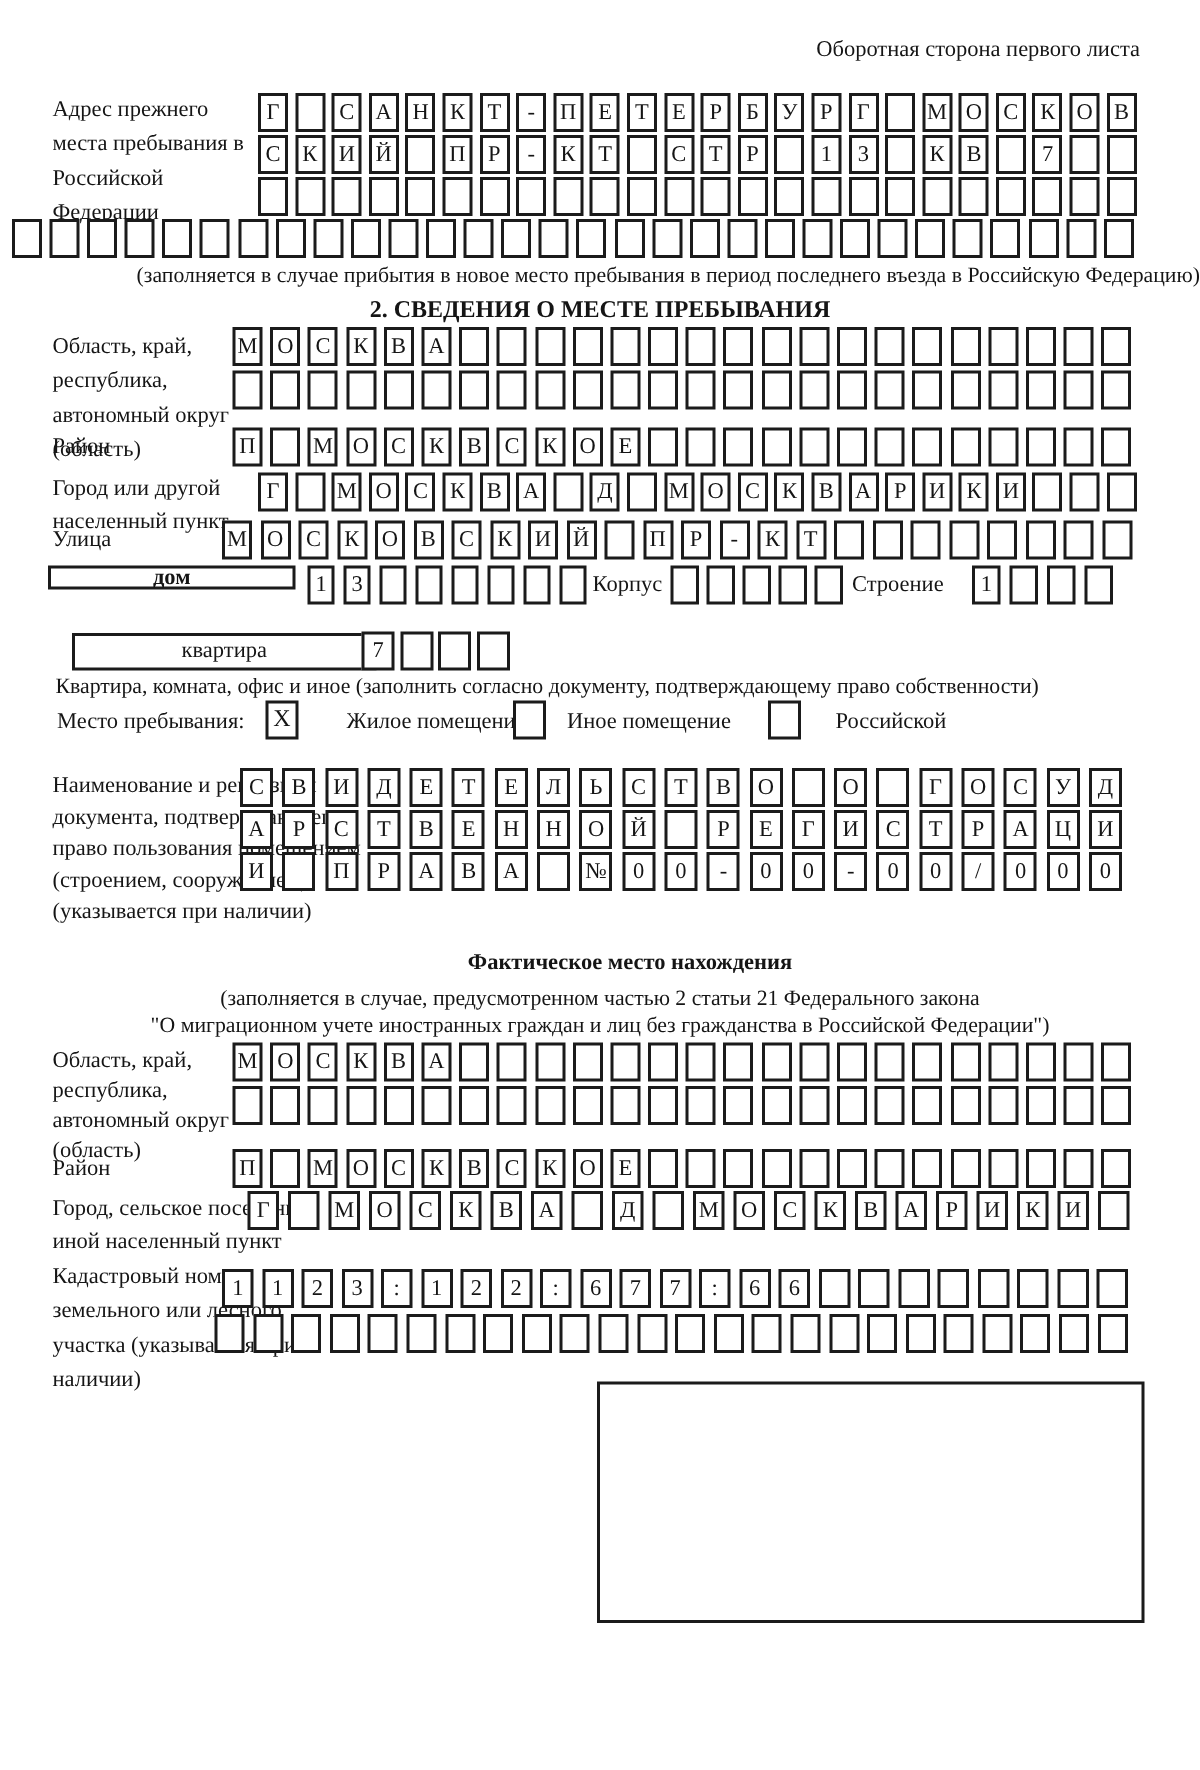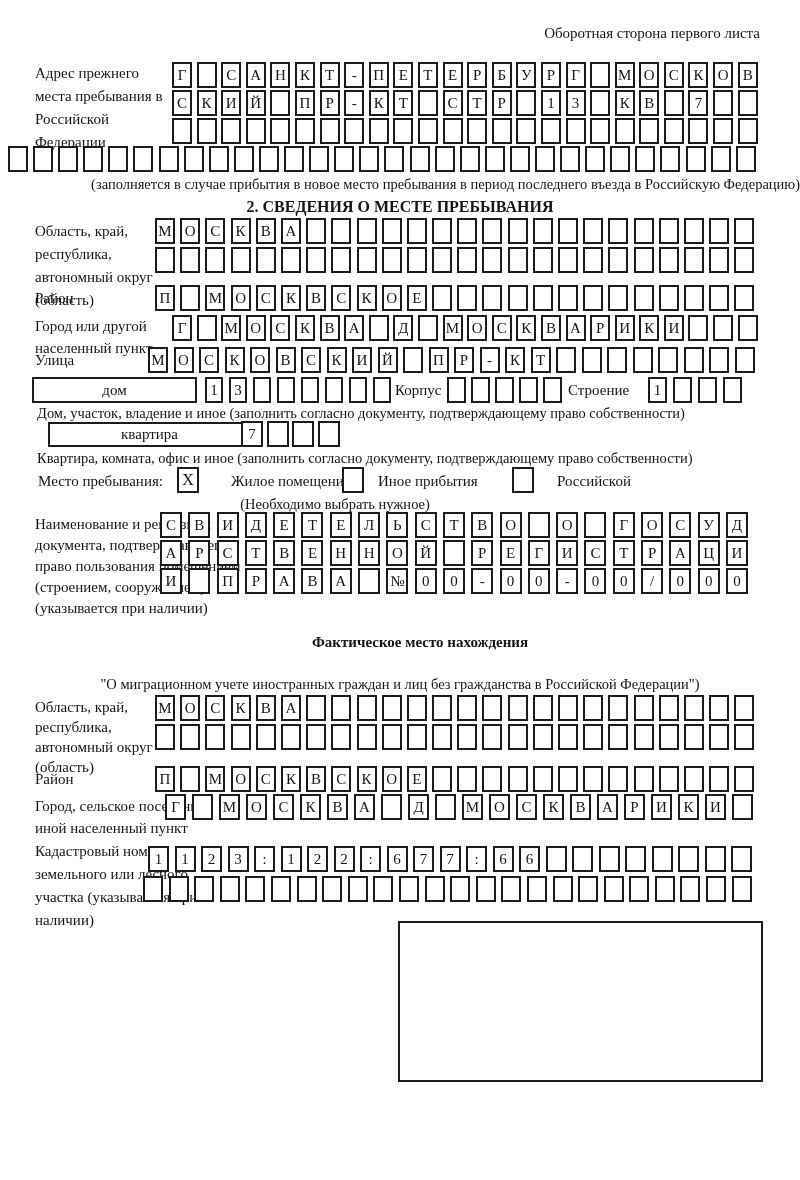--- a/index.html
+++ b/index.html
@@ -286,21 +286,21 @@
       <span class="cell"></span>
       <span class="cell"></span>
       <span class="cell"></span>
       <span class="cell"></span>
       <span class="cell"></span>
       <span class="cell"></span>
       <span class="cell"></span>
       <span class="cell"></span>
     </div>
 
-  <div class="rect" style="left:32px;top:377px;width:165px;height:26px;">дом</div>
+  <div class="rect" style="left:32px;top:377px;width:165px;height:16px;font-weight:bold;">дом</div>
   <div class="boxes" style="left:205px;top:377px;--w:18px;--g:6px;">
       <span class="cell">1</span>
       <span class="cell">3</span>
       <span class="cell"></span>
       <span class="cell"></span>
       <span class="cell"></span>
       <span class="cell"></span>
       <span class="cell"></span>
       <span class="cell"></span>
     </div>
@@ -312,39 +312,37 @@
       <span class="cell"></span>
       <span class="cell"></span>
     </div>
   <div class="lbl" style="left:568px;top:379px;">Строение</div>
   <div class="boxes" style="left:648px;top:377px;--w:19px;--g:6px;">
       <span class="cell">1</span>
       <span class="cell"></span>
       <span class="cell"></span>
       <span class="cell"></span>
     </div>
-  <div class="cap" style="left:37px;top:404px;">Дом, участок, владение и иное (заполнить согласно документу, подтверждающему право собственности)</div>
 
   <div class="rect" style="left:48px;top:422px;width:203px;height:25px;">квартира</div>
   <div class="boxes" style="left:241px;top:421px;--w:22px;--g:3.5px;">
       <span class="cell">7</span>
       <span class="cell"></span>
       <span class="cell"></span>
       <span class="cell"></span>
     </div>
   <div class="cap" style="left:37px;top:449px;text-align:right;">Квартира, комната, офис и иное (заполнить согласно документу, подтверждающему право собственности)</div>
 
   <div class="lbl" style="left:38px;top:470px;">Место пребывания:</div>
   <div class="cb" style="left:177px;top:467px;">X</div>
   <div class="lbl" style="left:206px;top:470px;margin-left:25px;">Жилое помещение</div>
   <div class="cb" style="left:342px;top:467px;"></div>
-  <div class="lbl" style="left:378px;top:470px;">Иное прибытия</div>
+  <div class="lbl" style="left:378px;top:470px;">Иное помещение</div>
   <div class="cb" style="left:512px;top:467px;"></div>
   <div class="lbl" style="left:557px;top:470px;">Российской</div>
-  <div class="cap" style="left:150px;top:495px;width:370px;text-align:center;">(Необходимо выбрать нужное)</div>
 
   <div class="lbl" style="left:35px;top:514px;width:218px;line-height:21px;">Наименование и реквизиты документа, подтверждающего право пользования помещением (строением, сооружением) (указывается при наличии)</div>
   <div class="boxes" style="left:160px;top:512px;--w:22px;--g:6.3px;">
       <span class="cell">С</span>
       <span class="cell">В</span>
       <span class="cell">И</span>
       <span class="cell">Д</span>
       <span class="cell">Е</span>
       <span class="cell">Т</span>
       <span class="cell">Е</span>
@@ -404,20 +402,21 @@
       <span class="cell">-</span>
       <span class="cell">0</span>
       <span class="cell">0</span>
       <span class="cell">/</span>
       <span class="cell">0</span>
       <span class="cell">0</span>
       <span class="cell">0</span>
     </div>
 
   <div class="lbl ctr bold" style="top:631px;margin-left:20px;">Фактическое место нахождения</div>
+  <div class="cap ctr" style="top:657px;">(заполняется в случае, предусмотренном частью 2 статьи 21 Федерального закона</div>
   <div class="cap ctr" style="top:675px;">"О миграционном учете иностранных граждан и лиц без гражданства в Российской Федерации")</div>
 
   <div class="lbl" style="left:35px;top:697px;width:152px;line-height:20px;">Область, край, республика, автономный округ (область)</div>
   <div class="boxes" style="left:155px;top:695px;--w:20px;--g:5.2px;">
       <span class="cell">М</span>
       <span class="cell">О</span>
       <span class="cell">С</span>
       <span class="cell">К</span>
       <span class="cell">В</span>
       <span class="cell">А</span>

